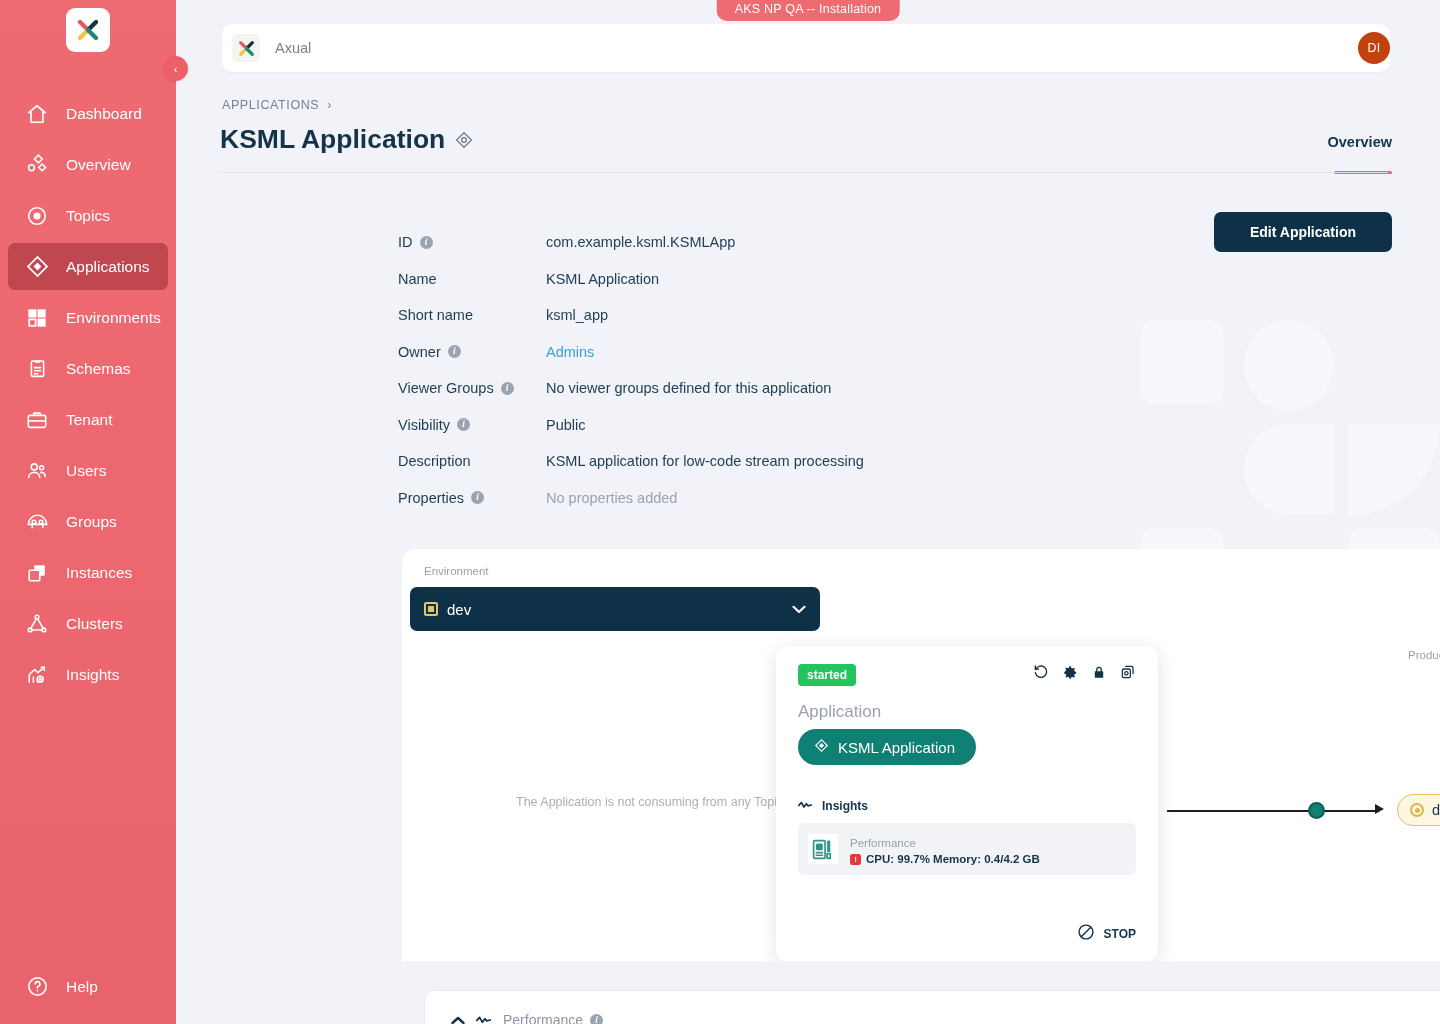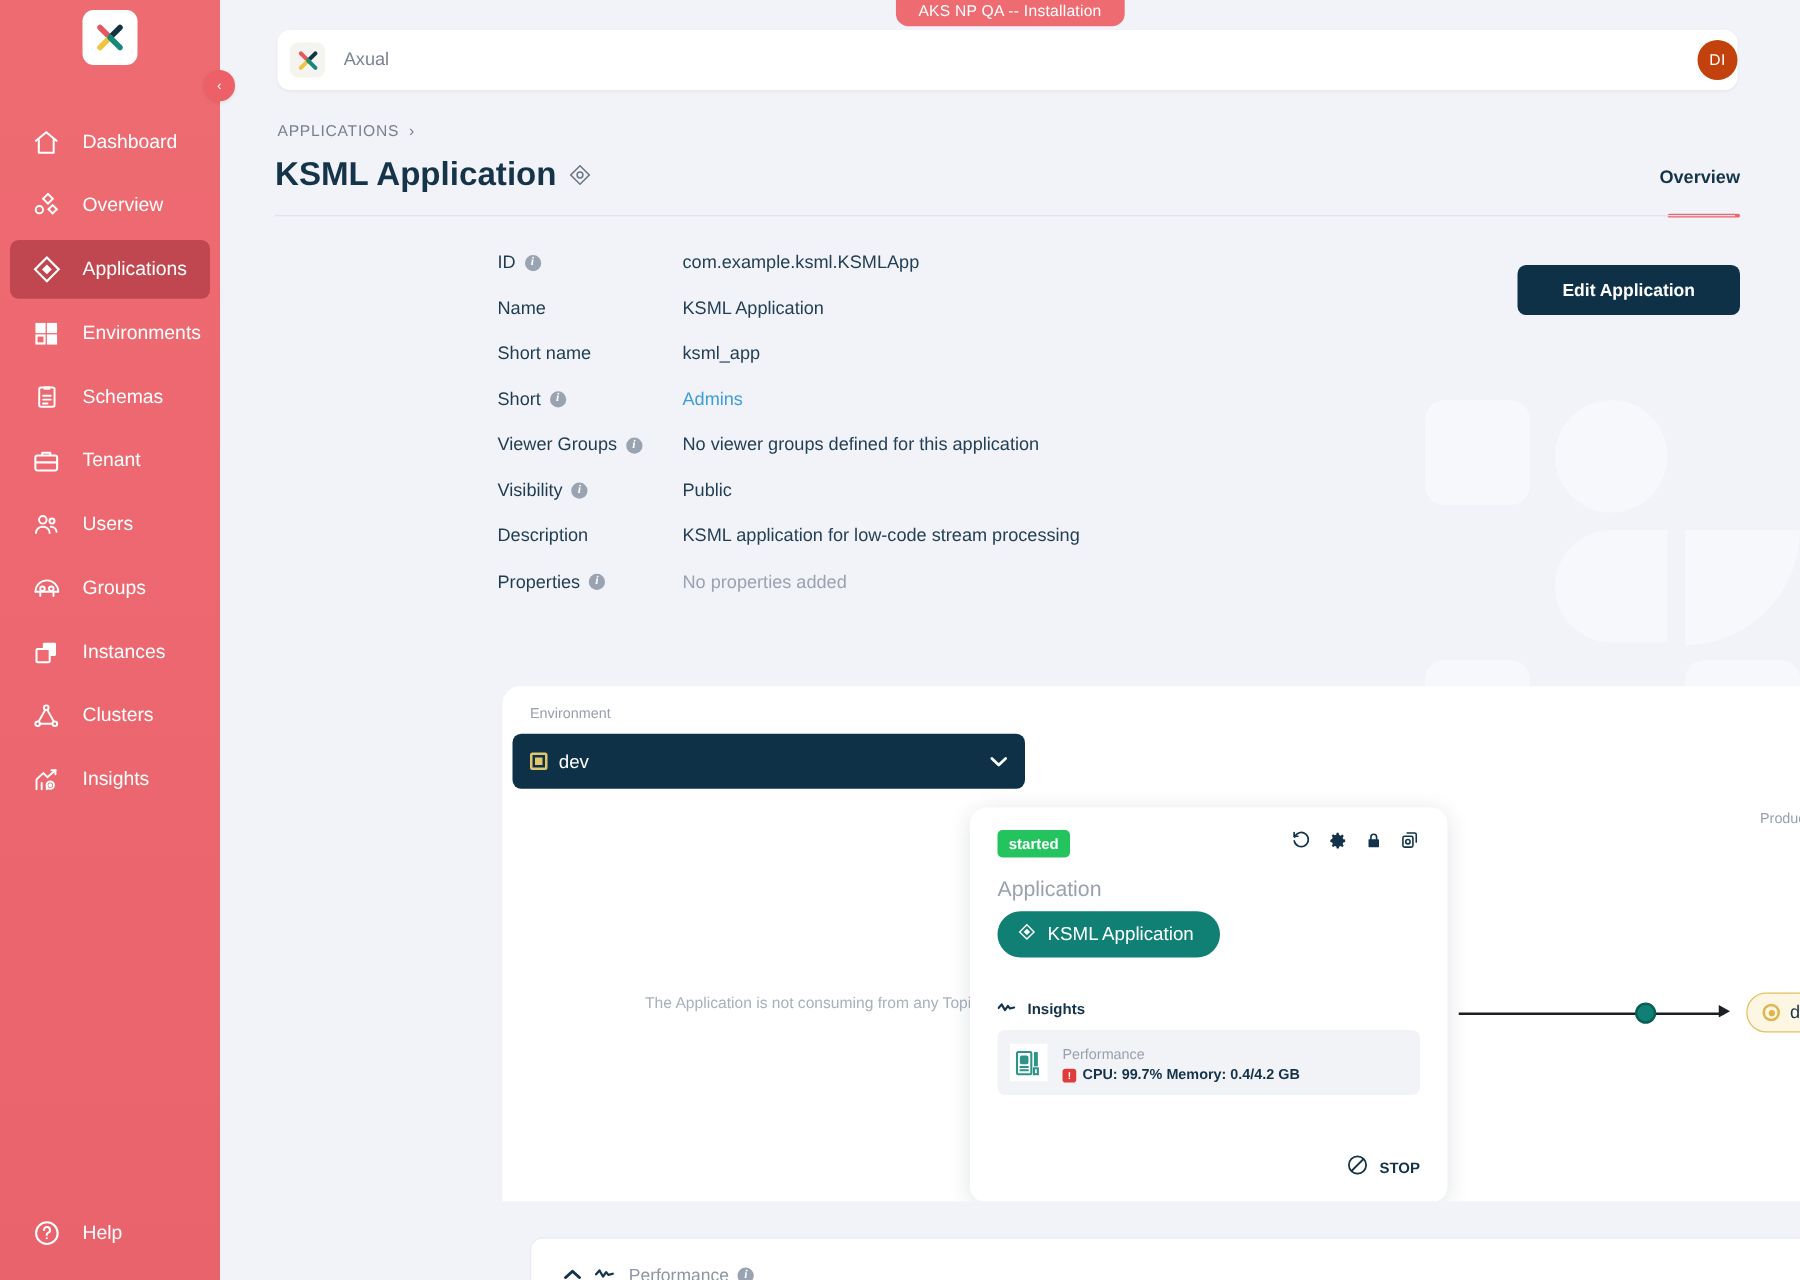--- a/index.html
+++ b/index.html
@@ -74,21 +74,21 @@
   .tabs { position: absolute; right: 48px; top: 134px; font-size: 14.5px; font-weight: 600; color: #15344a; }
   .tab-underline { position: absolute; right: 48px; top: 171px; width: 58px; height: 3px; background: #f0646d; border-radius:2px; }
   .divider { position: absolute; left: 44px; top: 172px; width: 1168px; height: 1px; background: #e2e3ef; }
 
   .edit-btn {
     position: absolute; right: 48px; top: 212px;
     background: #0e3148; color: #fff; font-size: 14px; font-weight: 600;
     border: none; border-radius: 7px; padding: 0 36px; height: 40px; cursor: pointer;
   }
 
-  .details { position: absolute; left: 222px; top: 192px; }
+  .details { position: absolute; left: 222px; top: 224px; }
   .det-row { display: flex; height: 36.5px; align-items: center; font-size: 14.5px; }
   .det-label { width: 148px; color: #1f3b52; display: flex; align-items: center; gap: 7px; }
   .det-value { color: #233f55; }
   .det-value.link { color: #3c9ddb; cursor: pointer; }
   .det-value.muted { color: #9aa2b0; }
   .info-i {
     width: 13px; height: 13px; border-radius: 50%; background: #9aa3b1; color: #fff;
     font-size: 9.5px; font-style: italic; font-weight: 700; line-height: 13px; text-align: center;
     font-family: "Liberation Serif", serif; flex: 0 0 13px; cursor: pointer;
   }
@@ -195,20 +195,29 @@
         <span class="nav-ico">
           <svg width="22" height="22" viewBox="0 0 24 24" fill="none" stroke="#fff" stroke-width="1.7">
             <rect x="10.5" y="2.5" width="6" height="6" transform="rotate(45 13.5 5.5)"></rect>
             <circle cx="6" cy="15" r="3.2"></circle>
             <rect x="15" y="12" width="5.2" height="5.2" transform="rotate(45 17.6 14.6)"></rect>
           </svg>
         </span>
         <span>Overview</span>
       </div>
 
+      <div class="nav-item">
+        <span class="nav-ico">
+          <svg width="22" height="22" viewBox="0 0 24 24" fill="none" stroke="#fff" stroke-width="1.8">
+            <circle cx="12" cy="12" r="9"></circle>
+              <circle cx="12" cy="12" r="3" fill="#fff"></circle>
+          </svg>
+        </span>
+        <span>Topics</span>
+      </div>
 
       <div class="nav-item active">
         <span class="nav-ico">
           <svg width="23" height="23" viewBox="0 0 24 24" fill="none" stroke="#fff" stroke-width="1.8">
             <rect x="5" y="5" width="14" height="14" transform="rotate(45 12 12)"></rect>
             <rect x="10" y="10" width="4" height="4" transform="rotate(45 12 12)" fill="#fff"></rect>
           </svg>
         </span>
         <span>Applications</span>
       </div>
@@ -386,21 +395,21 @@
         <span class="det-value">KSML Application</span>
       </div>
       <div class="det-row">
         <span class="det-label">
           <span>Short name</span>
         </span>
         <span class="det-value">ksml_app</span>
       </div>
       <div class="det-row">
         <span class="det-label">
-          <span>Short</span>
+          <span>Owner</span>
           <span class="info-i">i</span>
         </span>
         <span class="det-value link">Admins</span>
       </div>
       <div class="det-row">
         <span class="det-label">
           <span>Viewer Groups</span>
           <span class="info-i">i</span>
         </span>
         <span class="det-value">No viewer groups defined for this application</span>

